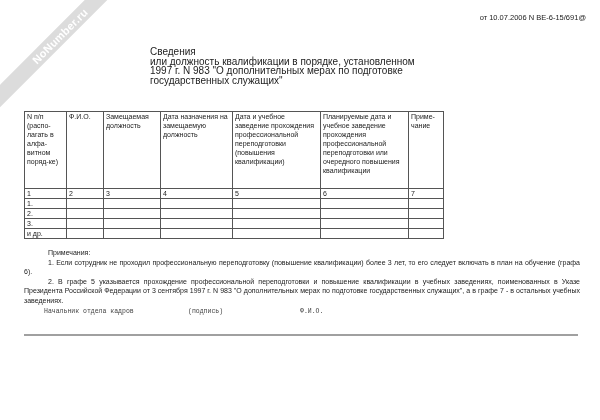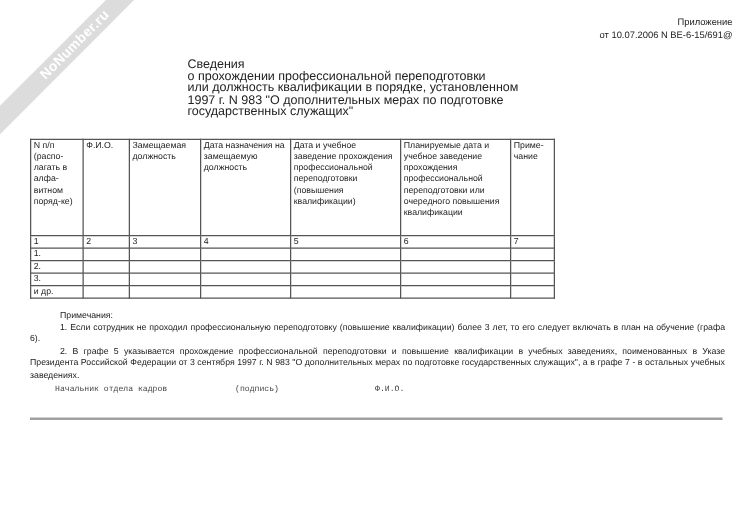--- a/index.html
+++ b/index.html
@@ -29,27 +29,25 @@
   .signature span { position:absolute; white-space:nowrap; }
   .rule { position:absolute; left:24px; top:334px; width:554px; height:2px;
           background:#a0a0a0; }
 </style>
 </head>
 <body>
 
 <div class="watermark">NoNumber.ru</div>
 
 <div class="appendix">
-  <div>Приложение</div>
   <div>от 10.07.2006 N ВЕ-6-15/691@</div>
 </div>
 
 <div class="title">
   <div>Сведения</div>
-  <div>о прохождении профессиональной переподготовки</div>
   <div>или должность квалификации в порядке, установленном</div>
   <div>1997 г. N 983 "О дополнительных мерах по подготовке</div>
   <div>государственных служащих"</div>
 </div>
 
 <table class="report">
   <tbody>
       <tr class="head">
     <td class="c1">N п/п (распо-лагать в алфа-витном поряд-ке)</td>
     <td class="c2">Ф.И.О.</td>

